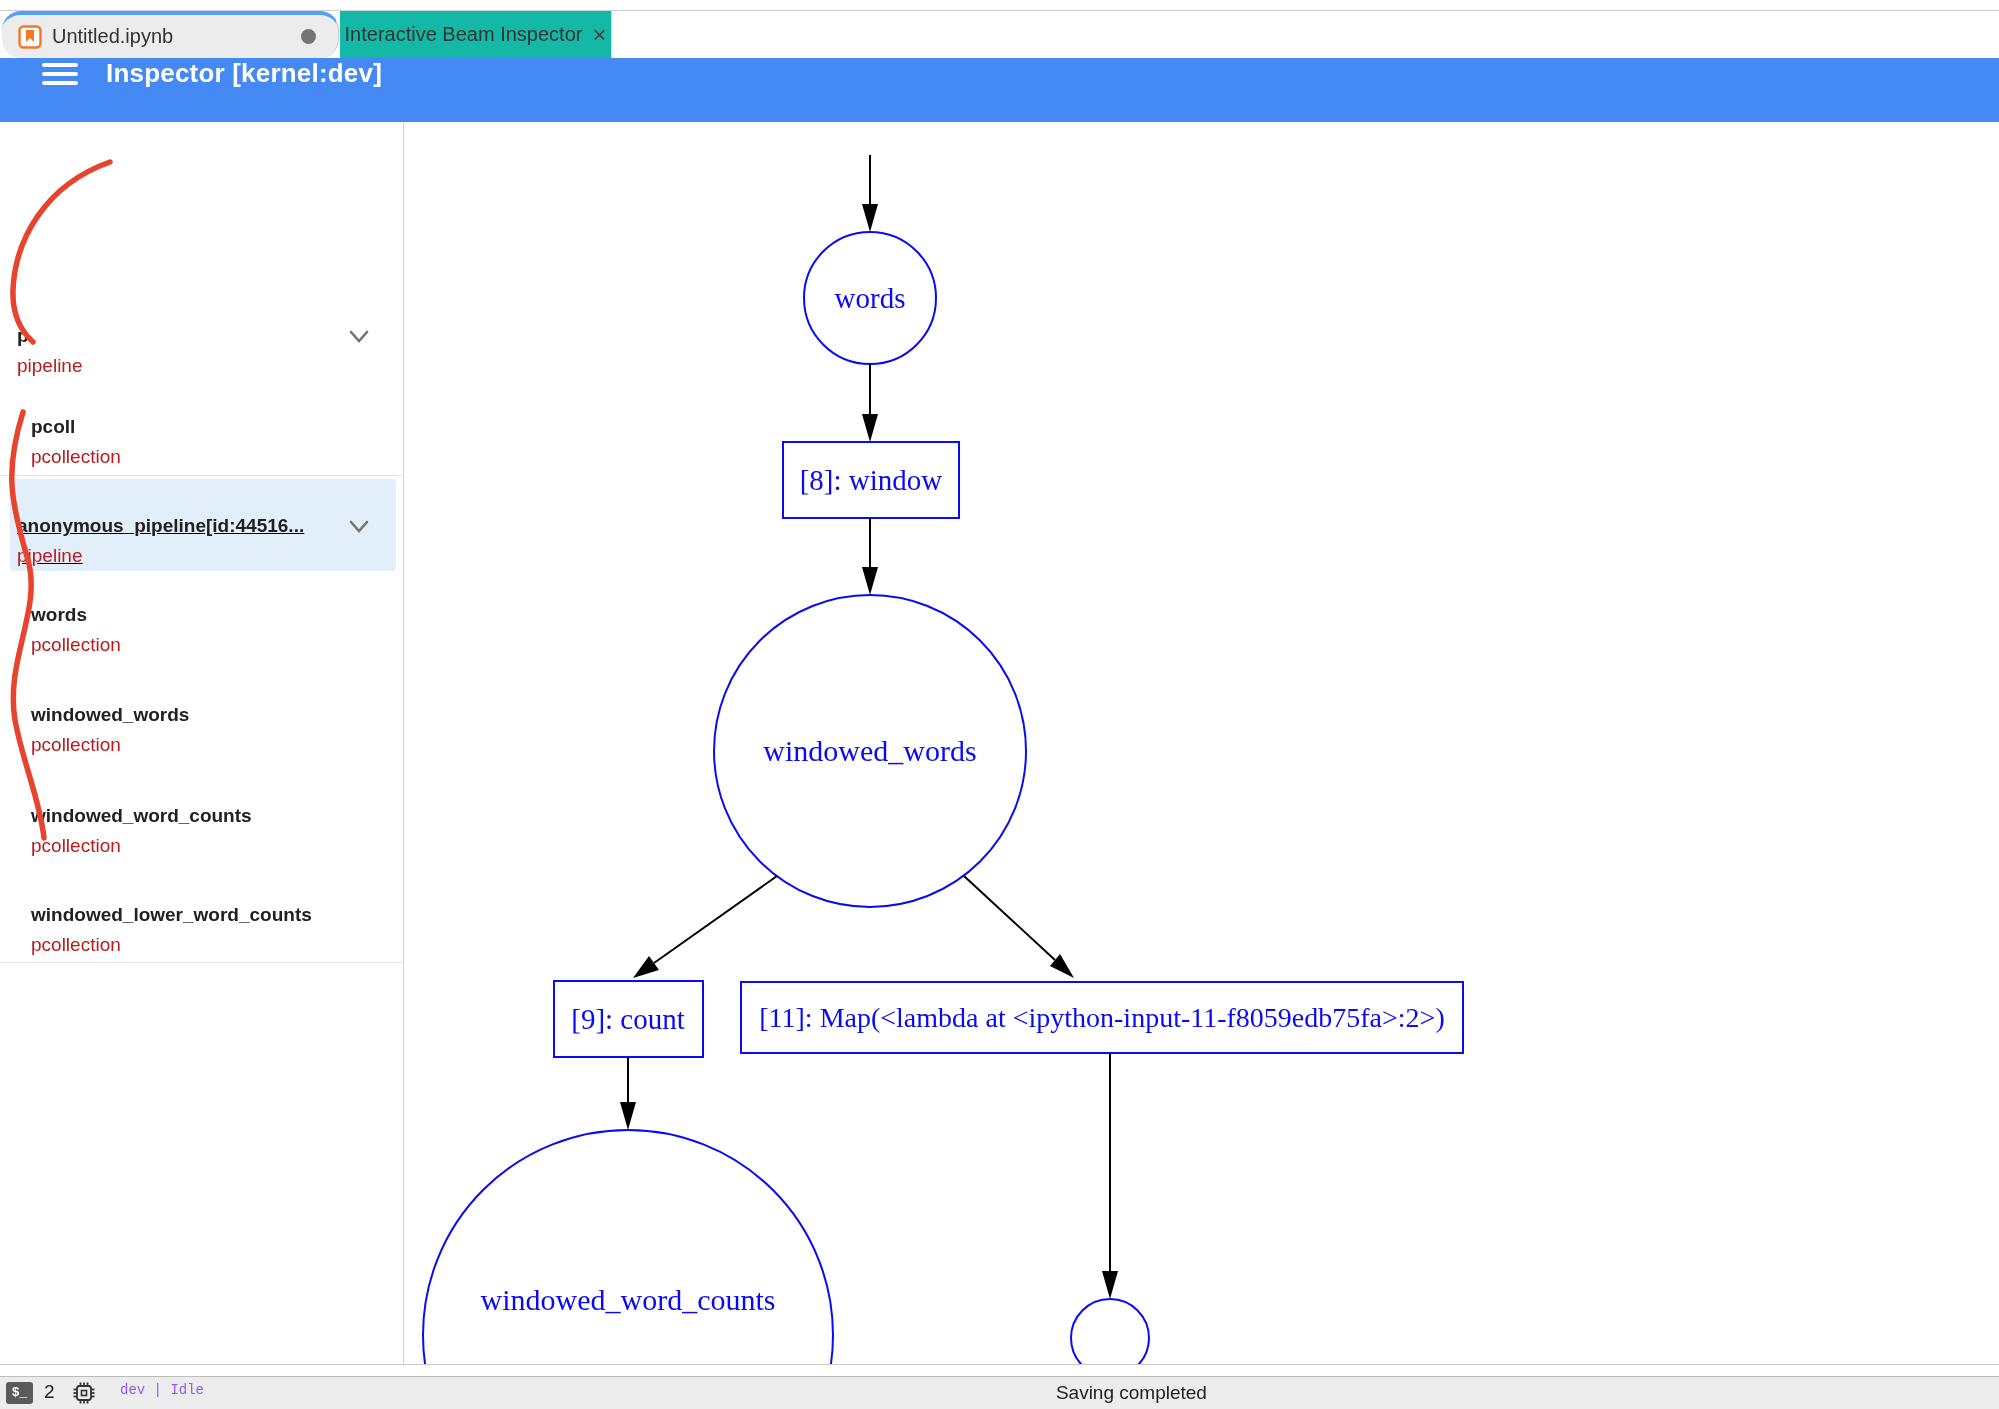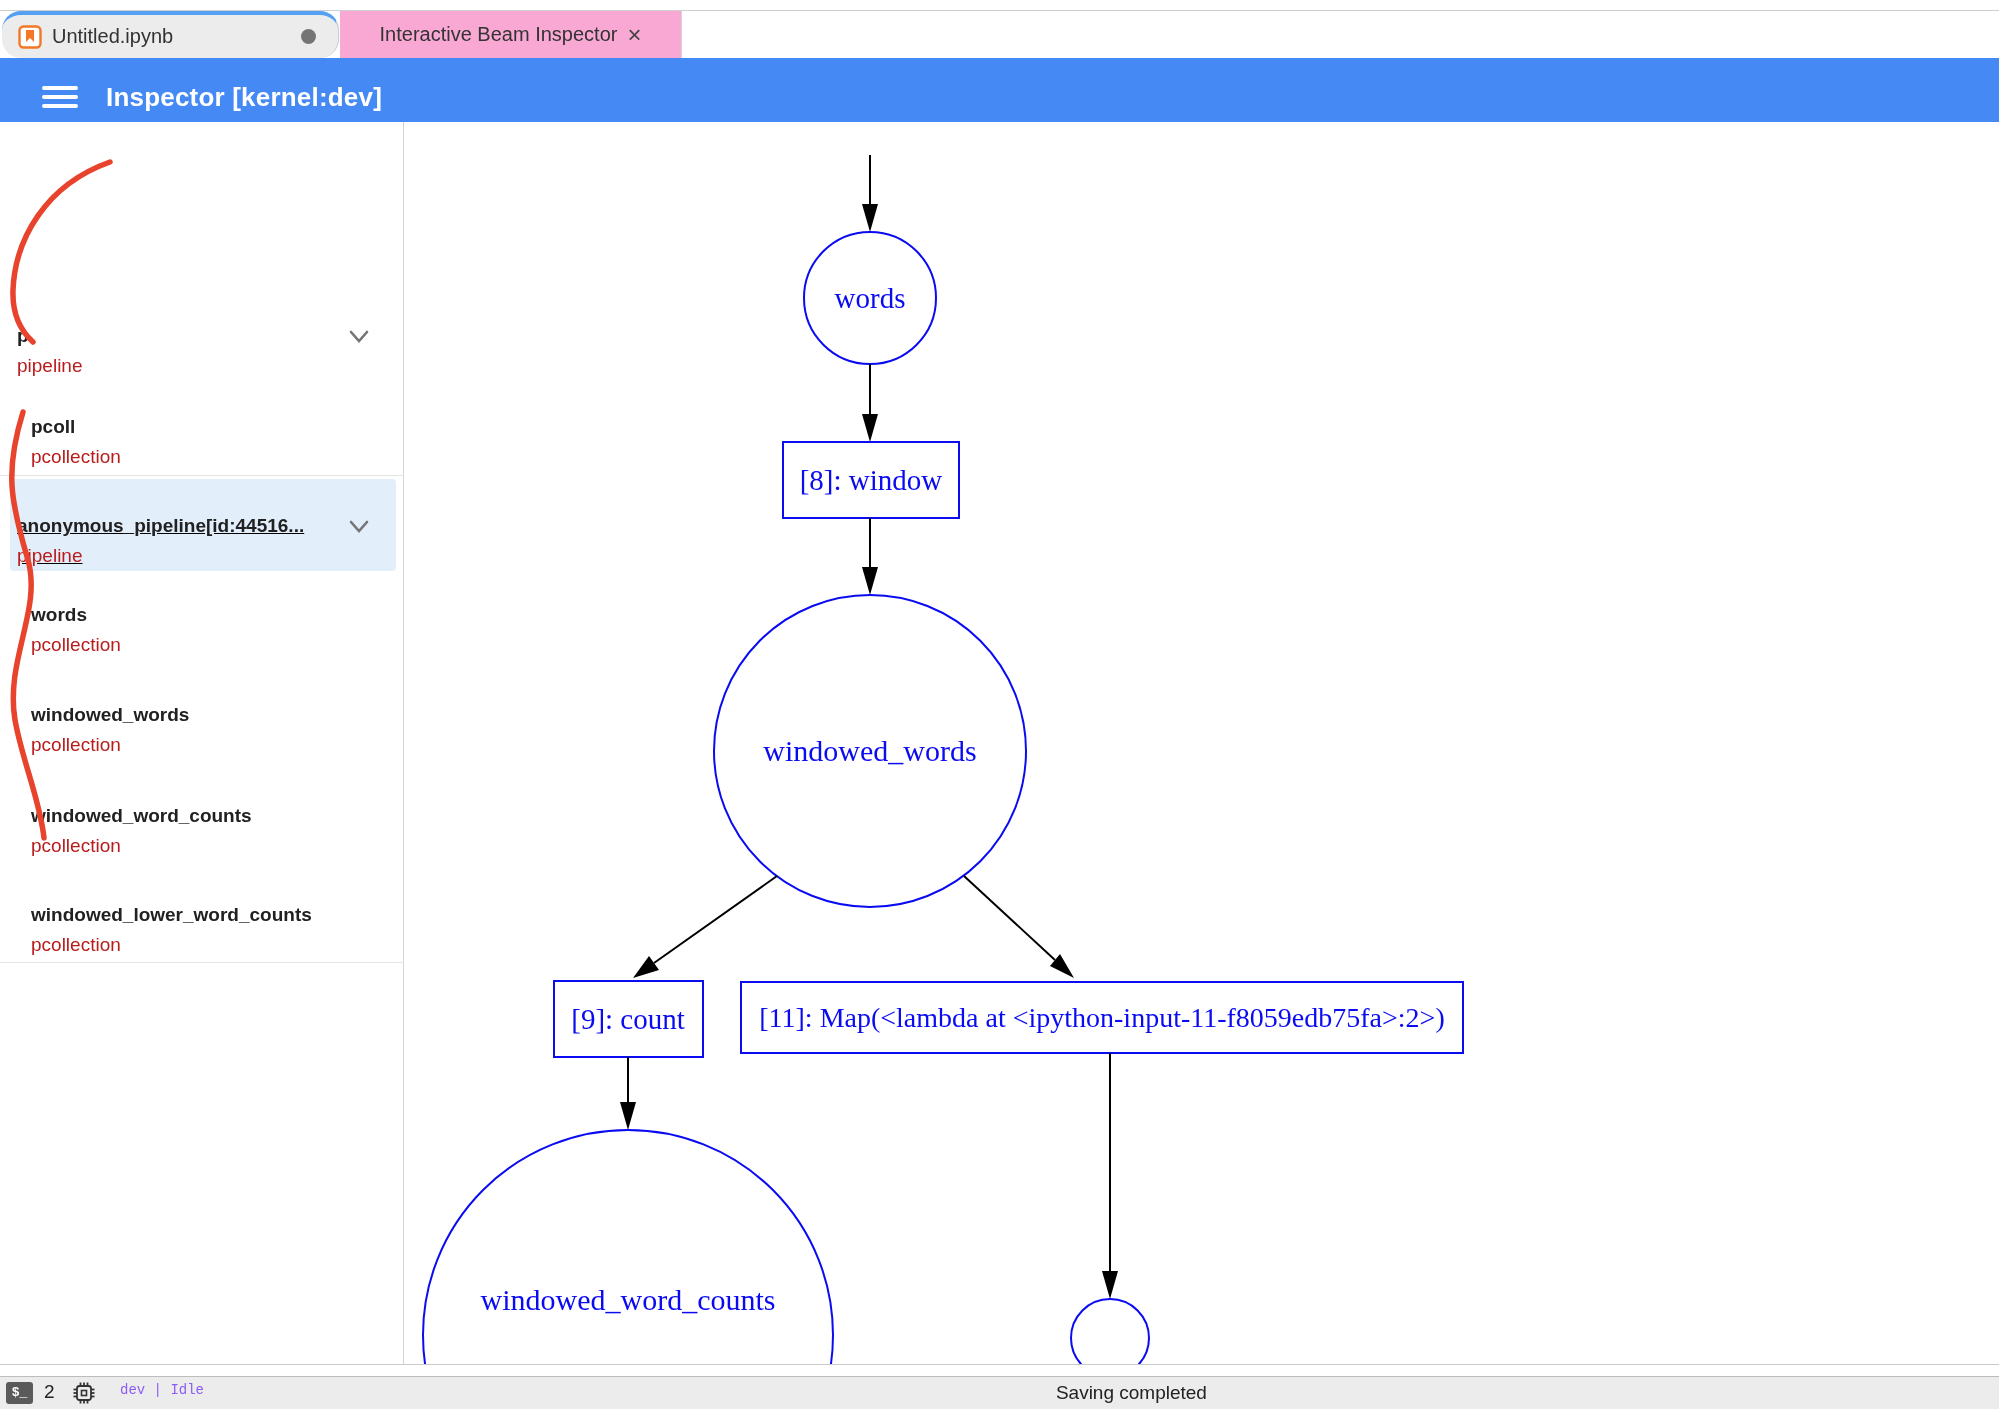--- a/index.html
+++ b/index.html
@@ -5,30 +5,30 @@
   html,body{margin:0;padding:0;background:#fff;}
   .app{position:relative;width:1999px;height:1409px;overflow:hidden;
        font-family:"Liberation Sans",sans-serif;background:#fff;}
 
   
   .tabbar{position:absolute;left:0;top:0;width:1999px;height:58px;background:#fff;}
   .tabs-row{position:absolute;left:0;top:10px;right:0;height:48px;border-top:1px solid #cfcfcf;}
   .tab{position:absolute;top:0;height:47px;display:flex;align-items:center;box-sizing:border-box;cursor:pointer;}
   .tab1{left:2px;width:337px;background:#ececec;border-right:1px solid #c9c9c9;
         border-top:4px solid #55a0f3;padding-left:16px;border-radius:19px;}
-  .tab2{left:340px;width:342px;background:#f9a8d4;border-right:1px solid #d6d6d6;
+  .tab2{left:340px;width:272px;background:#14b8a6;border-right:1px solid #d6d6d6;
         justify-content:center;padding:0 8px;}
   .tab-label{font-size:20px;color:#333;white-space:nowrap;}
   .nb-icon{width:24px;height:24px;margin-right:10px;flex:0 0 auto;}
   .dirty-dot{width:15px;height:15px;border-radius:50%;background:#757575;margin-left:auto;margin-right:22px;}
   .close-x{font-size:24px;color:#444;margin-left:10px;line-height:1;}
 
   
   .header{position:absolute;left:0;top:58px;width:1999px;height:78px;background:#4589f4;
-          display:flex;align-items:center;}
+          display:flex;}
   .hamburger{width:36px;margin-left:42px;cursor:pointer;}
   .hamburger span{display:block;height:4px;background:#fff;border-radius:2px;margin:5px 0;}
   .header-title{color:#fff;font-weight:bold;font-size:26px;margin-left:28px;letter-spacing:.2px;}
 
   
   .content{position:absolute;left:0;top:122px;width:1999px;height:1242px;
            border-bottom:1px solid #c9c9c9;box-sizing:content-box;background:#fff;}
   .sidebar{position:absolute;left:0;top:0;width:404px;height:1242px;
            border-right:1px solid #d4d4d4;box-sizing:border-box;background:#fff;}
   .main{position:absolute;left:405px;top:0;width:1594px;height:1242px;overflow:hidden;background:#fff;}

